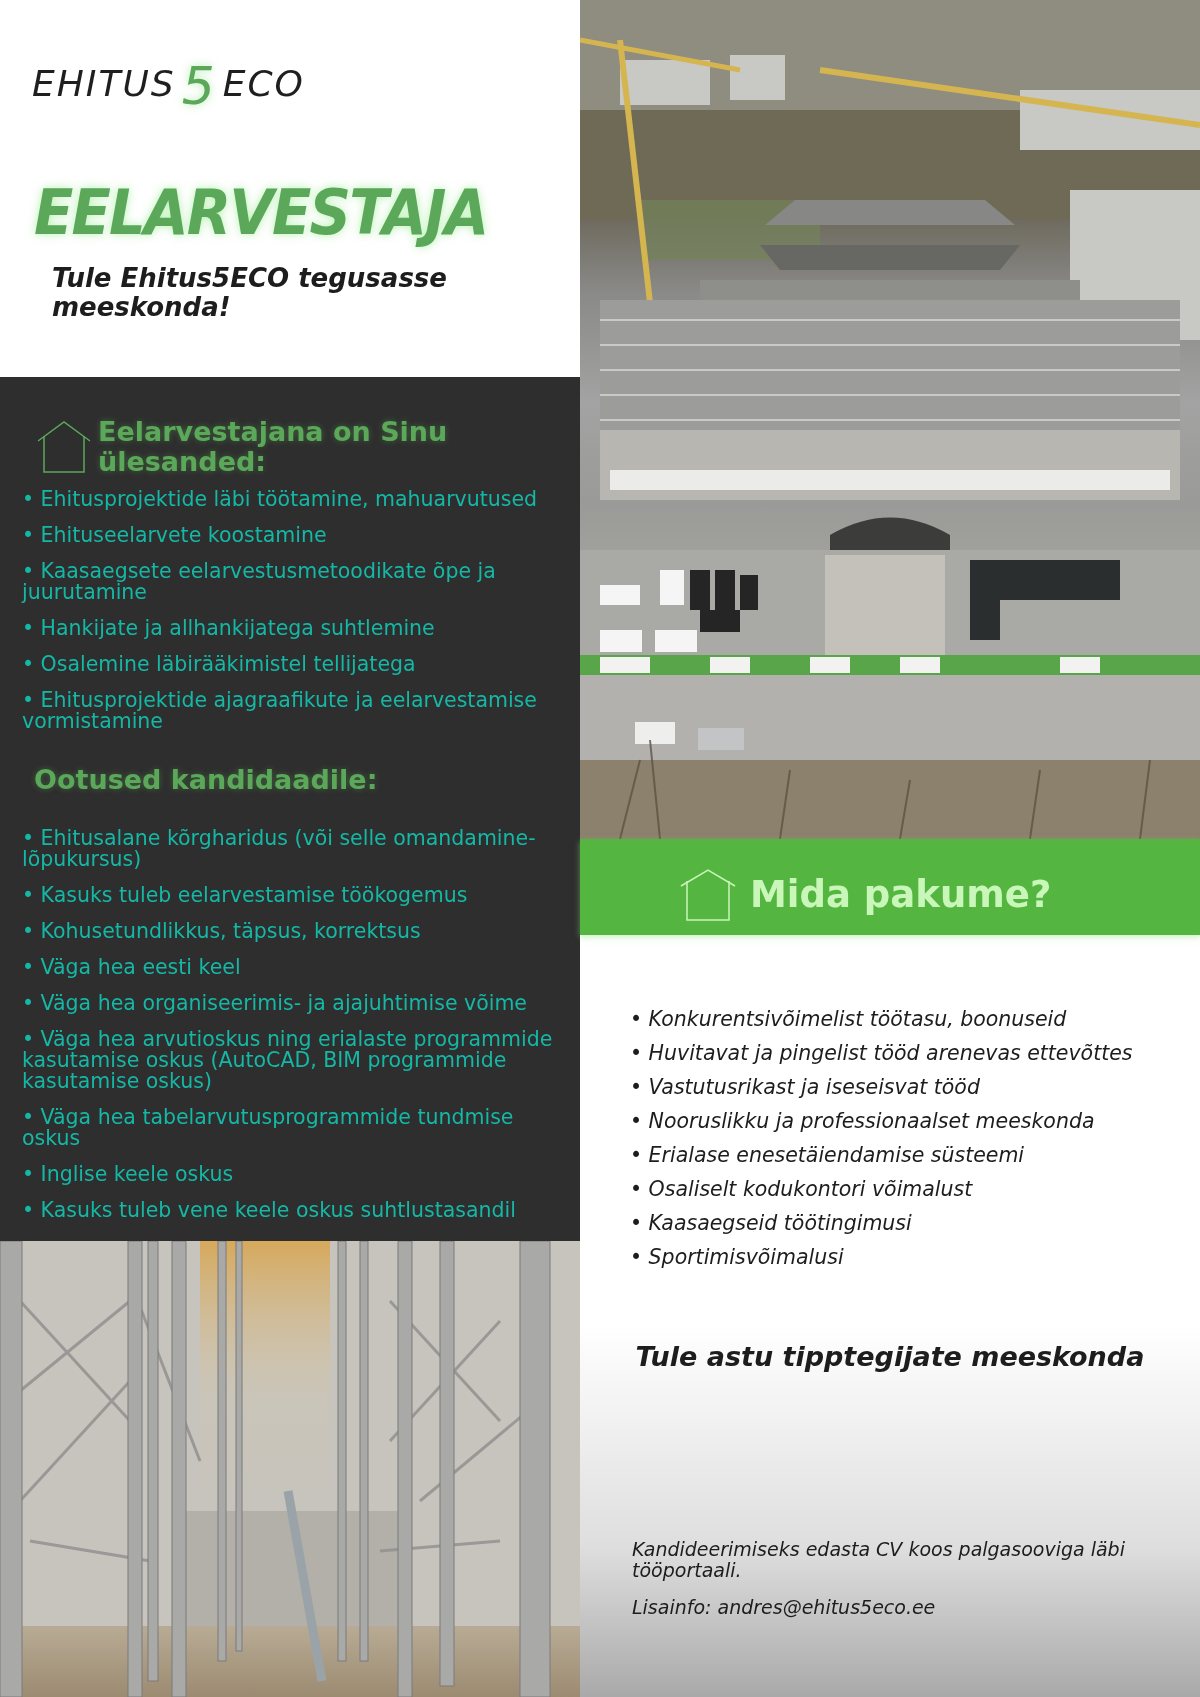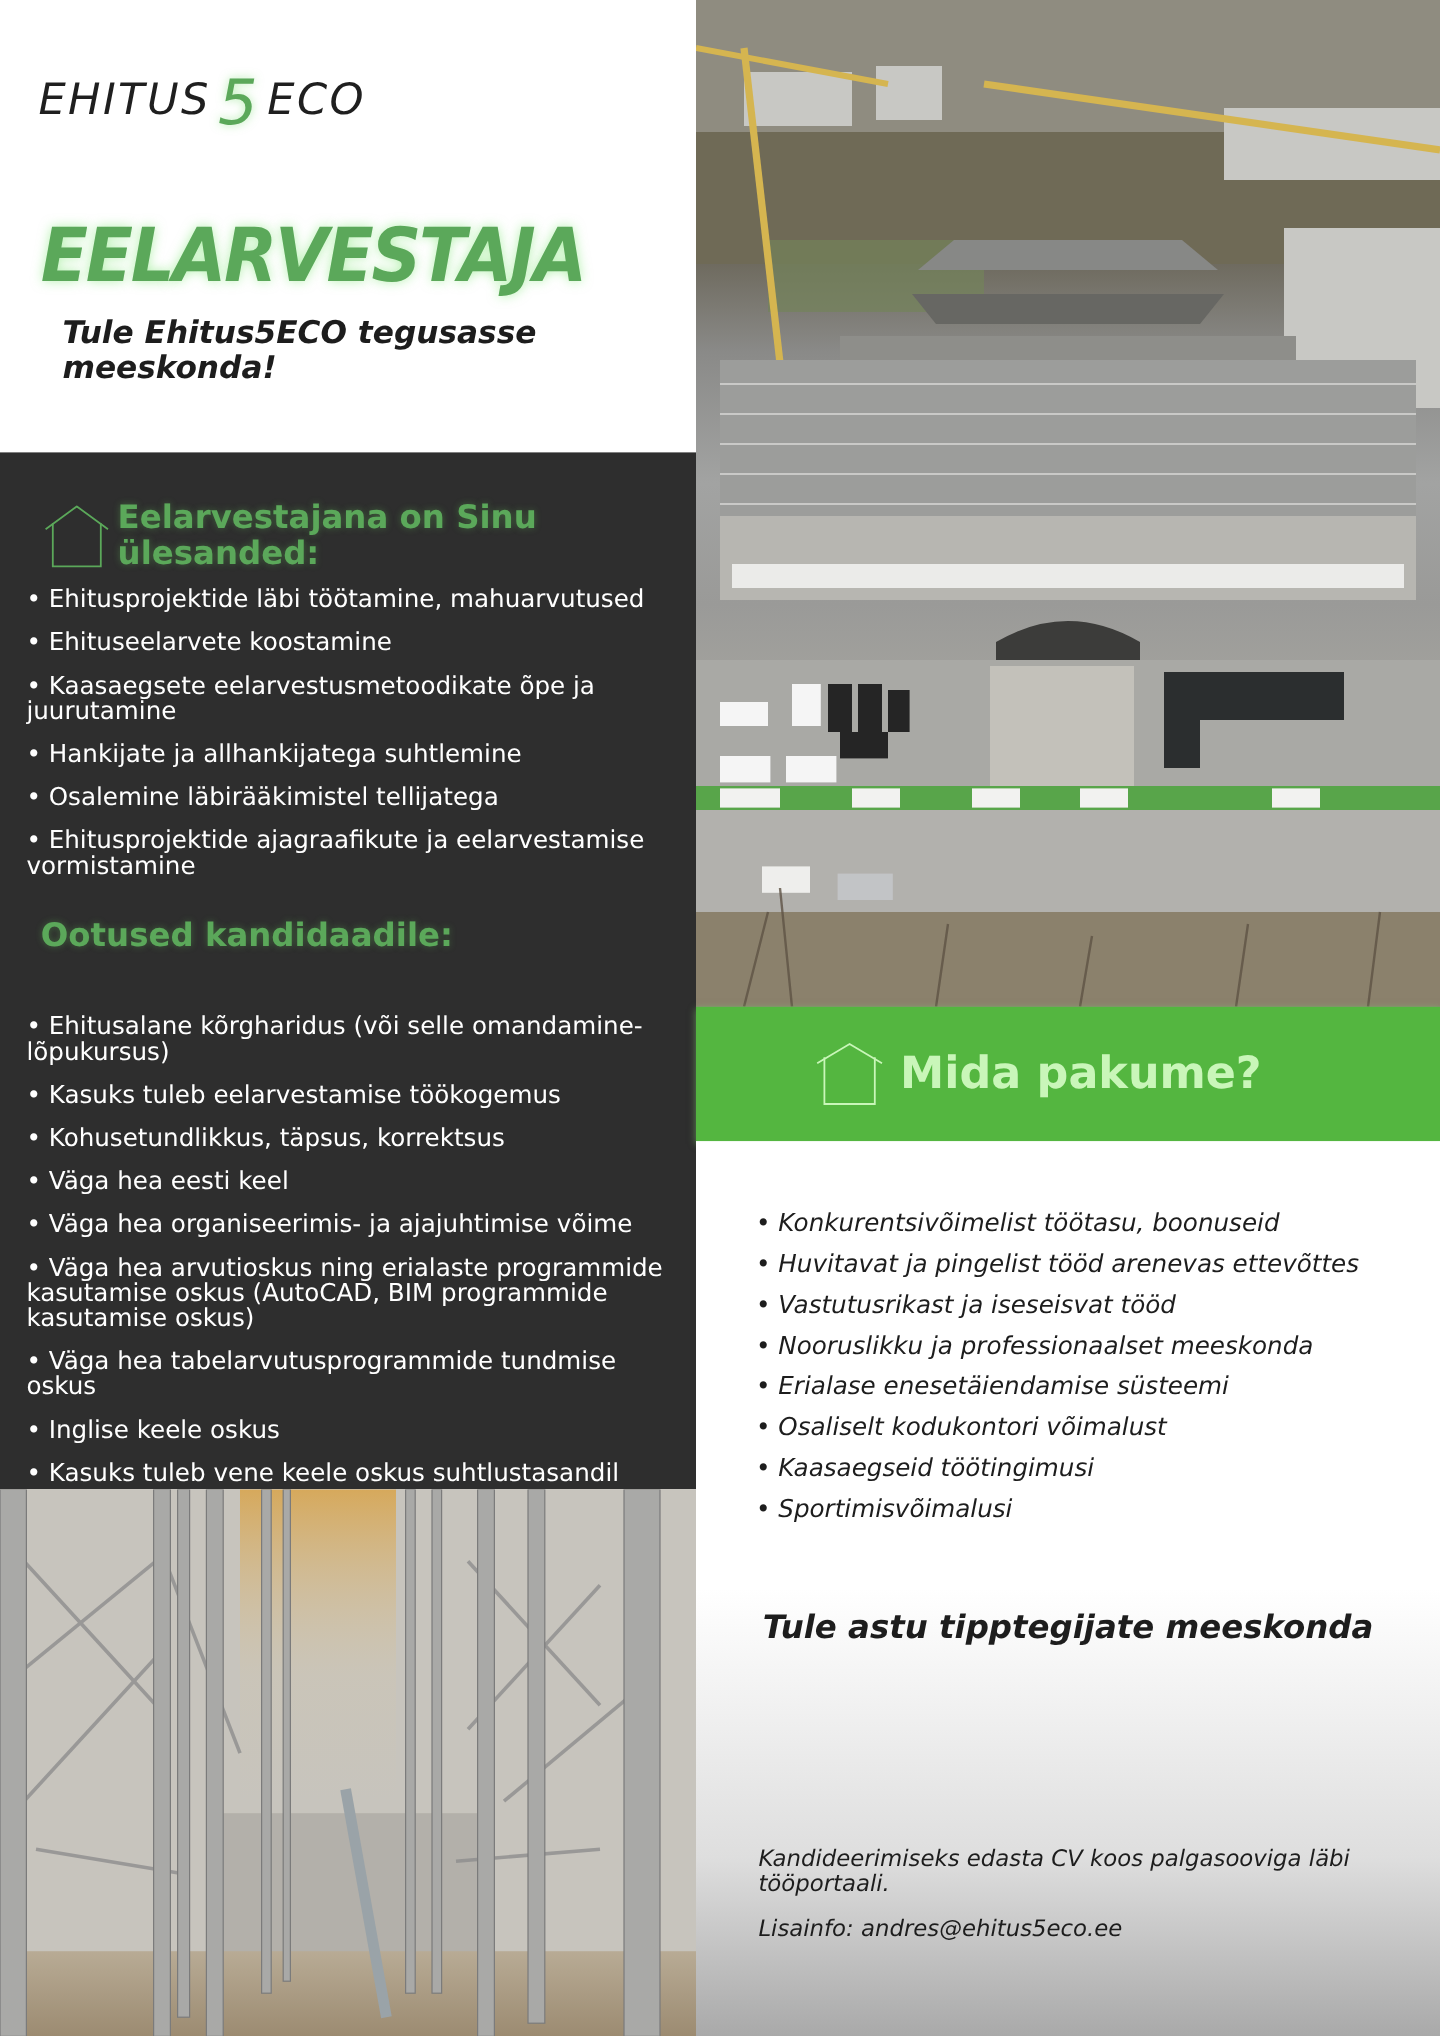--- a/index.html
+++ b/index.html
@@ -41,38 +41,38 @@
     text-shadow: 0 0 6px rgba(100,200,90,0.35);
   }
   .tasks-head { left: 36px; top: 40px; align-items: flex-end; }
   .tasks-head .head-text { margin-left: 6px; }
 
   ul.bullets { list-style: none; position: absolute; }
   ul.bullets li {
     font-family: "DejaVu Sans", sans-serif; font-size: 20.5px; line-height: 21px; margin-bottom: 15px;
   }
   ul.bullets li::before { content: "\2022\00a0"; }
-  .dark-panel ul.bullets li { color: #ffffff; }
+  .dark-panel ul.bullets li { color: #14b8a6; }
 
   .tasks-list { left: 22px; top: 112px; width: 550px; }
   .expect-head { left: 34px; top: 388px; }
-  .expect-list { left: 22px; top: 468px; width: 550px; }
+  .expect-list { left: 22px; top: 451px; width: 550px; }
 
   .photo-scaffold {
     position: absolute; left: 0; top: 1241px; width: 580px; height: 456px; overflow: hidden;
     background: linear-gradient(180deg, #c9c6bf 0%, #b6b2aa 40%, #9d978c 80%, #8b8275 100%);
   }
 
   
   .photo-aerial {
     position: absolute; left: 580px; top: 0; width: 620px; height: 839px; overflow: hidden;
     background: linear-gradient(180deg, #8d8e84 0%, #7f8270 18%, #6e6a5e 26%, #8a8a88 35%, #a2a3a2 48%, #9a9a98 60%, #a7a6a0 72%, #7d7a6e 88%, #6e6a5d 100%);
   }
   .green-band {
-    position: absolute; left: 580px; top: 839px; width: 620px; height: 112px; background: #54b640;
+    position: absolute; left: 580px; top: 839px; width: 620px; height: 96px; background: #54b640;
     box-shadow: 0 2px 6px rgba(140,230,120,0.5);
   }
   .offer-head { left: 100px; top: 30px; align-items: center; }
   .offer-head .head-text { color: #c9f6b9; font-size: 37px; line-height: 40px; margin-left: 14px; text-shadow: none; }
   .right-lower {
     position: absolute; left: 580px; top: 951px; width: 620px; height: 746px;
     background: linear-gradient(180deg, #ffffff 0%, #ffffff 50%, #f2f2f2 62%, #dedede 80%, #a9a9a9 100%);
     font-style: italic;
   }
   .offer-list { left: 50px; top: 58px; width: 540px; }

